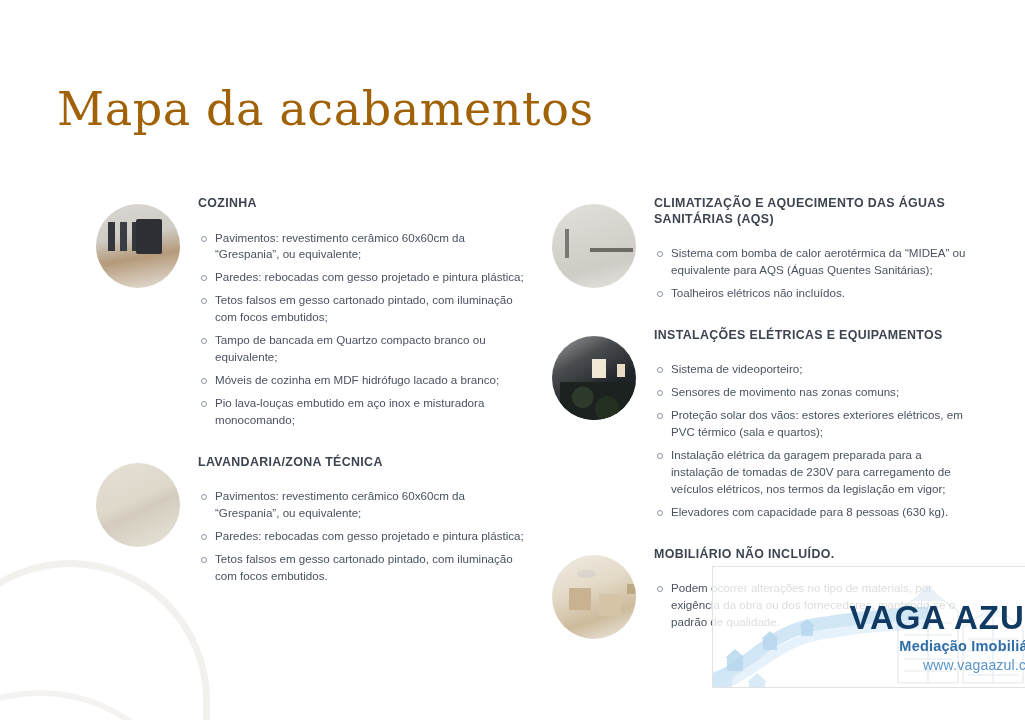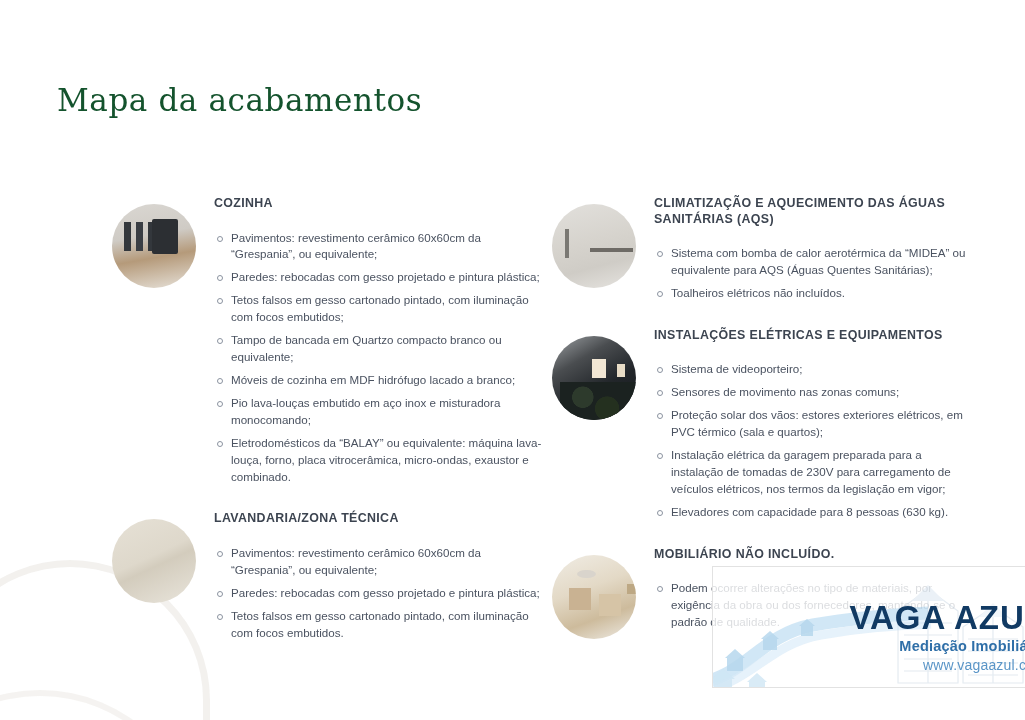--- a/index.html
+++ b/index.html
@@ -45,33 +45,33 @@
     opacity: .8;
     pointer-events: none;
   }
 
   
   .page-title {
     position: absolute;
     left: 57px;
     top: 82px;
     font-family: "DejaVu Serif", "Liberation Serif", serif;
-    font-size: 31px;
+    font-size: 46px;
     font-weight: 400;
     letter-spacing: .6px;
-    color: #14532d;
+    color: #a16207;
     white-space: nowrap;
   }
 
   
   .col {
     position: absolute;
     top: 196px;
   }
-  .col-left  { left: 112px; width: 430px; }
+  .col-left  { left: 96px; width: 430px; }
   .col-right { left: 552px; width: 425px; }
 
   .section {
     position: relative;
     display: flex;
     align-items: flex-start;
     margin-bottom: 14px;
   }
 
   .thumb-wrap {
@@ -234,21 +234,20 @@
       </div>
       <div class="sec-body">
         <div class="sec-title">COZINHA</div>
         <ul class="items">
           <li>Pavimentos: revestimento cerâmico 60x60cm da “Grespania”, ou equivalente;</li>
           <li>Paredes: rebocadas com gesso projetado e pintura plástica;</li>
           <li>Tetos falsos em gesso cartonado pintado, com iluminação com focos embutidos;</li>
           <li>Tampo de bancada em Quartzo compacto branco ou equivalente;</li>
           <li>Móveis de cozinha em MDF hidrófugo lacado a branco;</li>
           <li>Pio lava-louças embutido em aço inox e misturadora monocomando;</li>
-          <li>Eletrodomésticos da “BALAY” ou equivalente: máquina lava-louça, forno, placa vitrocerâmica, micro-ondas, exaustor e combinado.</li>
         </ul>
       </div>
     </div>
 
     <div class="section gap-sm">
       <div class="thumb-wrap">
         <div class="thumb img-beige"></div>
       </div>
       <div class="sec-body">
         <div class="sec-title">LAVANDARIA/ZONA TÉCNICA</div>

